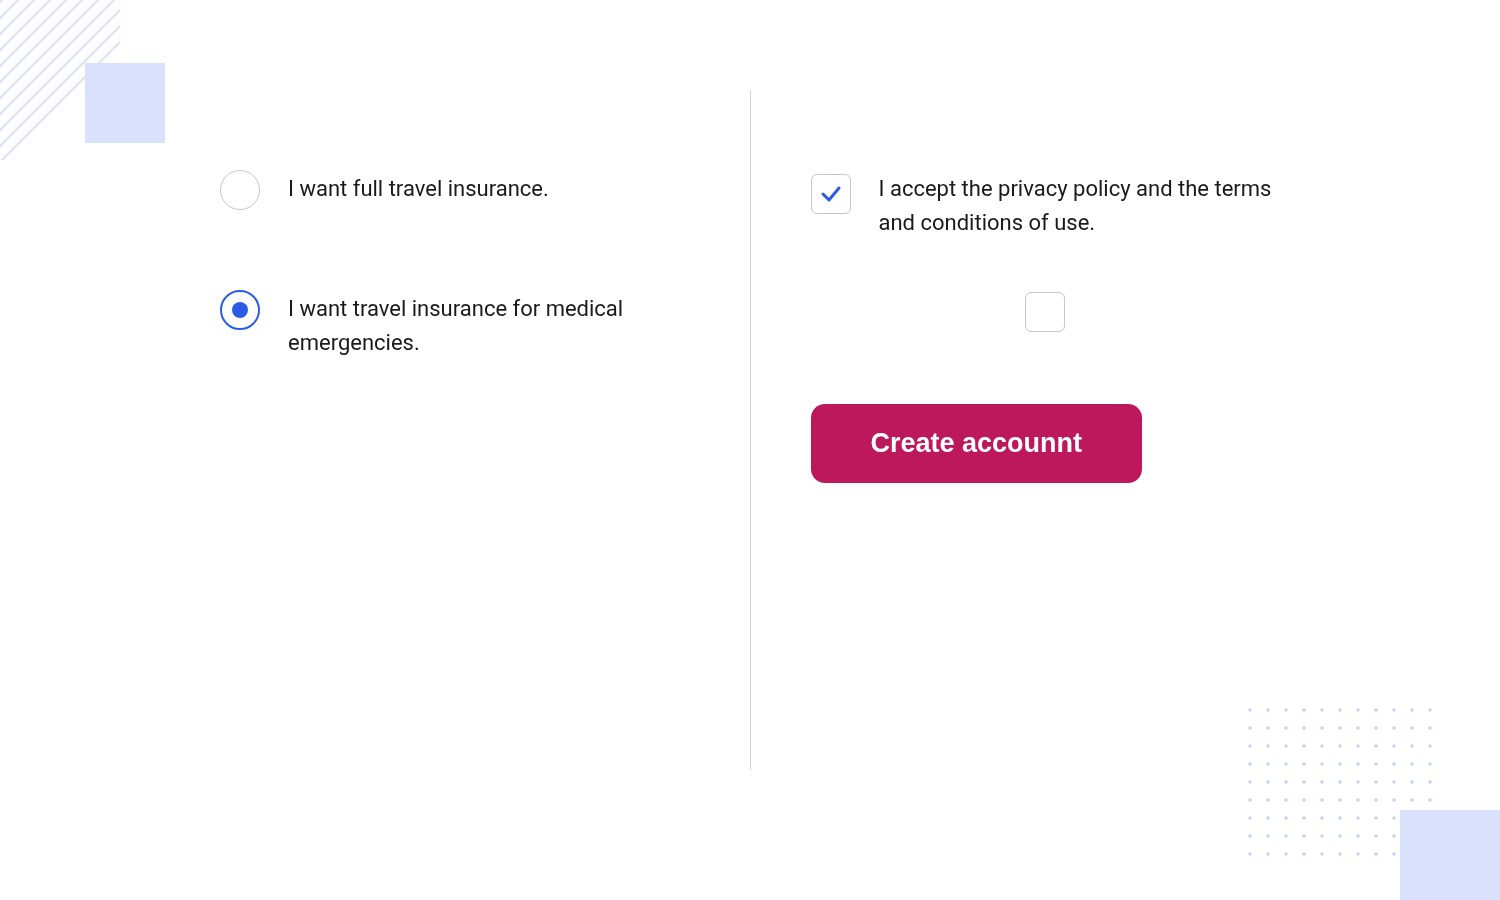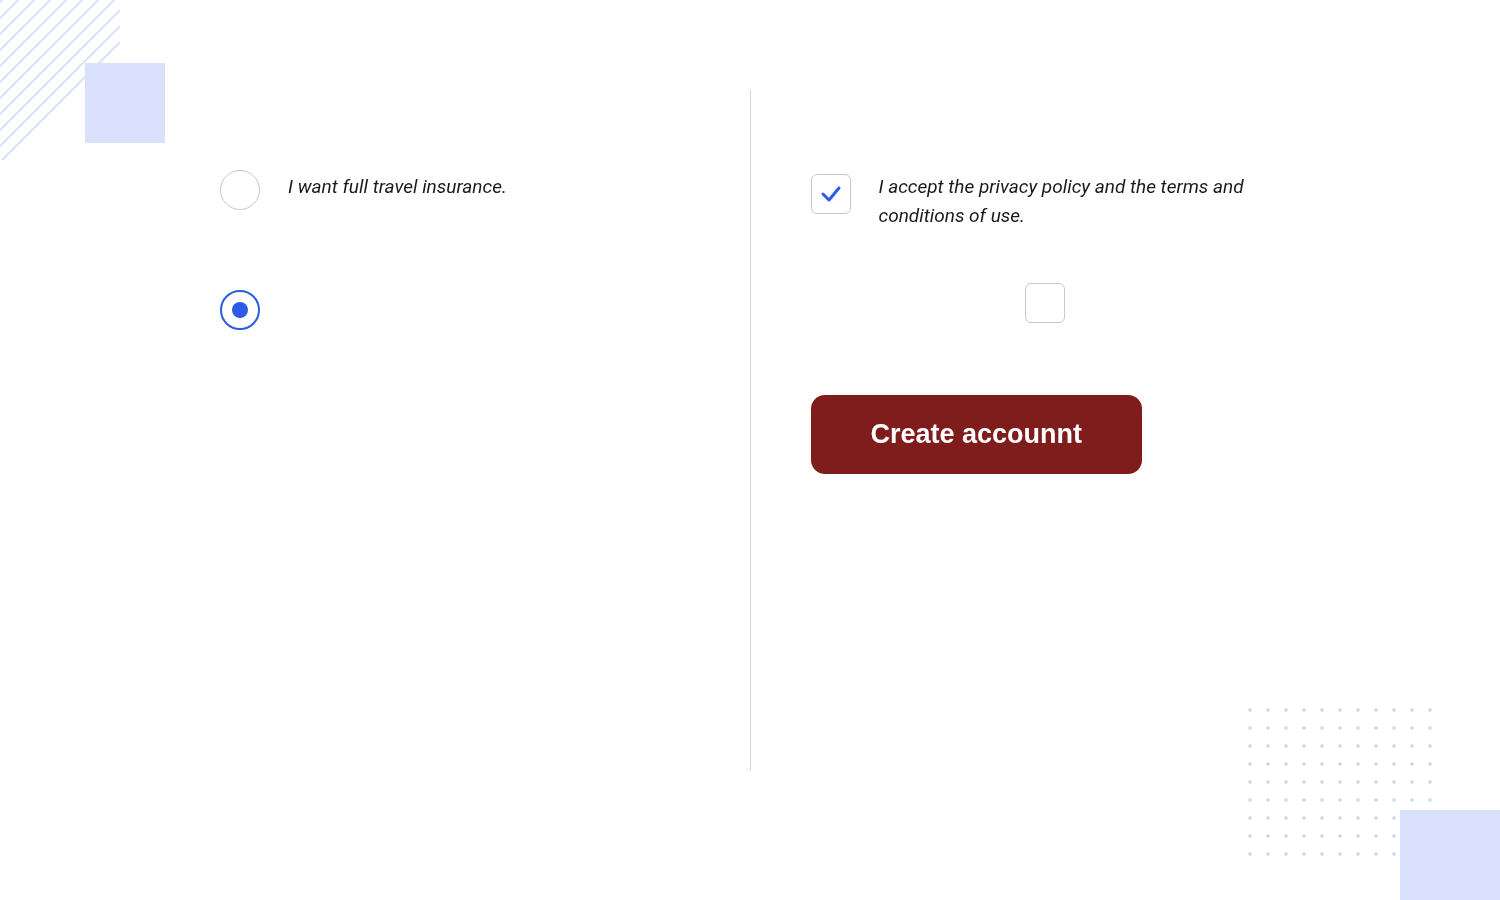--- a/index.html
+++ b/index.html
@@ -84,25 +84,24 @@
     .radio-circle.selected {
       border: 2.5px solid #2C5CE6;
     }
     .radio-dot {
       width: 16px;
       height: 16px;
       border-radius: 50%;
       background: #2C5CE6;
     }
     .radio-label, .check-label {
-      font-size: 19px;
+      font-size: 22px;
       color: #1a1a1a;
       line-height: 1.55;
       padding-top: 2px;
-      font-style: italic;
     }
     .check-group { display: flex; flex-direction: column; gap: 48px; }
     .check-item {
       display: flex;
       align-items: flex-start;
       gap: 28px;
       cursor: pointer;
       justify-content: center;
     }
     .check-box {
@@ -111,21 +110,21 @@
       border-radius: 6px;
       border: 1.5px solid #C5C8CF;
       flex-shrink: 0;
       display: flex;
       align-items: center;
       justify-content: center;
       margin-top: 4px;
     }
     .btn {
       margin-top: 80px;
-      background: #7f1d1d;
+      background: #be185d;
       color: #fff;
       font-size: 27px;
       font-weight: 600;
       border: none;
       border-radius: 14px;
       padding: 24px 60px;
       cursor: pointer;
     }
     .panel-right .btn { margin-top: 72px; }
   </style>
@@ -267,20 +266,21 @@
 
       <div class="radio-item">
         <div class="radio-circle"></div>
         <div class="radio-label">I want full travel insurance.</div>
       </div>
 
       <div class="radio-item">
         <div class="radio-circle selected">
           <div class="radio-dot"></div>
         </div>
+        <div class="radio-label">I want travel insurance for medical emergencies.</div>
       </div>
 
 
     </div>
   </div>
 
   <div class="divider"></div>
 
   <div class="panel-right">
     <div class="check-group">

